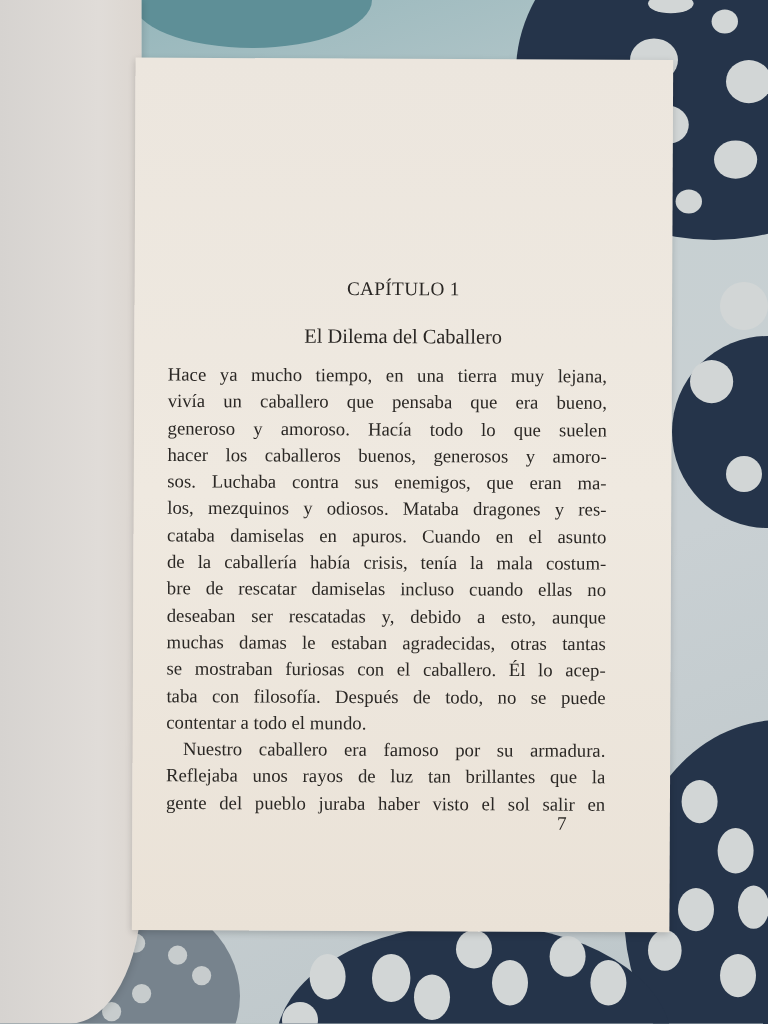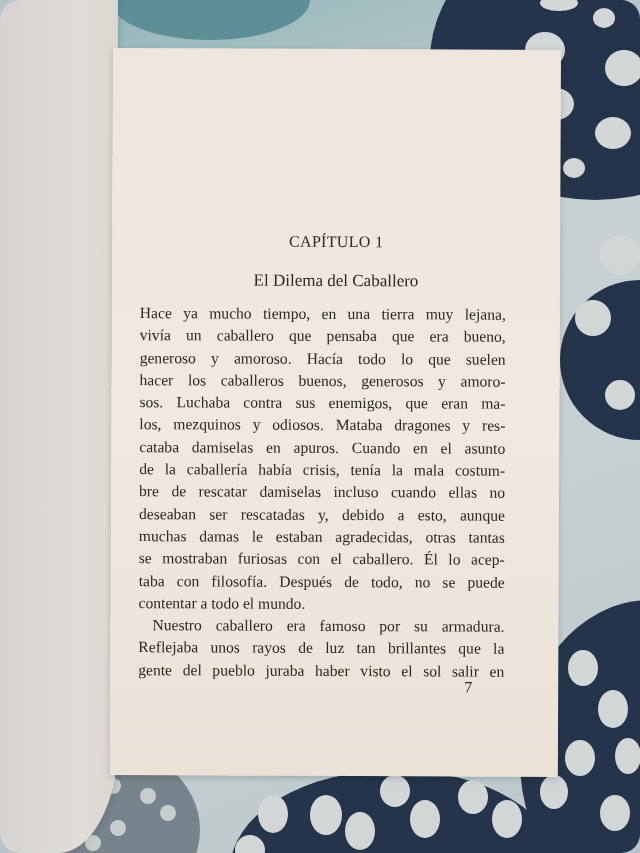--- a/index.html
+++ b/index.html
@@ -1,21 +1,21 @@
 <!DOCTYPE html>
 <html><head>
   <meta charset="utf-8">
   <style>
     html, body { margin: 0; padding: 0; }
     body {
       width: 640px; height: 853px; overflow: hidden; position: relative;
       background: #b9c4c6;
       font-family: "Liberation Serif", serif;
     }
-    .scene { position: absolute; inset: 0; overflow: hidden; border-radius: 19px; }
+    .scene { position: absolute; inset: 0; overflow: hidden; }
     
     .fabric-light { position: absolute; inset: 0; background: linear-gradient(160deg, #8fb3b8 0%, #c7d0d2 35%, #c9d0d3 60%, #bcc6c9 100%); }
     .blob { position: absolute; border-radius: 50%; }
     .blob.navy { background: #25344a; }
     .blob.gray { background: #77838d; }
     .blob.teal { background: #5e8f97; }
     .dot { position: absolute; border-radius: 50%; background: #d2d6d6; }
     .dot.small { background: #c7cccd; }
 
     

